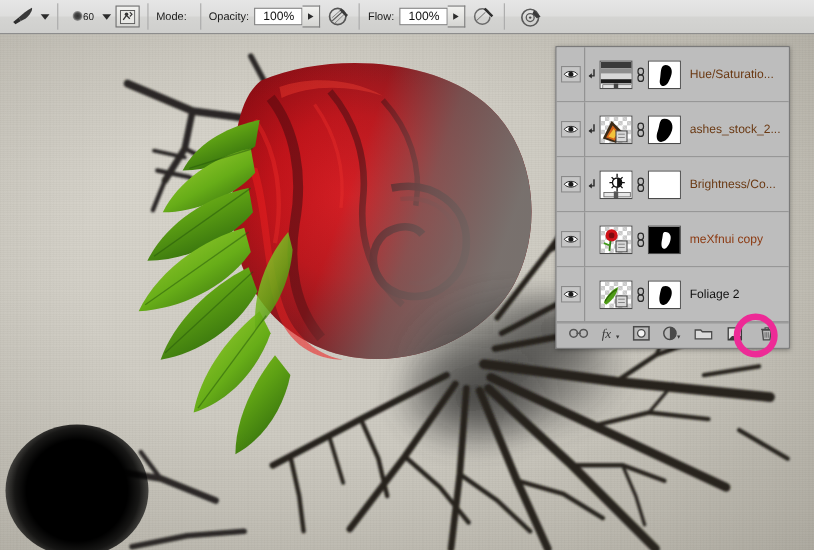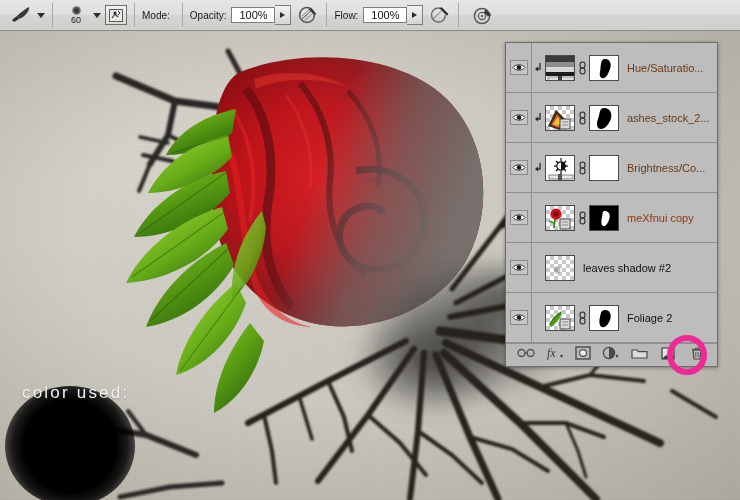--- a/index.html
+++ b/index.html
@@ -43,21 +43,21 @@
     margin-left: 4px;
   }
   .tri-down {
     width: 0; height: 0;
     border-left: 4px solid transparent;
     border-right: 4px solid transparent;
     border-top: 5px solid #2b2b2b;
     margin-left: 3px;
   }
   .brush-size-box {
-    display: flex; flex-direction: column;
+    display: flex; 
     align-items: center; justify-content: center;
     width: 28px; margin-left: 2px;
   }
   .brush-dot {
     width: 9px; height: 9px; border-radius: 50%;
     background: radial-gradient(circle, #303030 0%, #4a4a4a 42%, rgba(120,120,120,0.35) 78%, rgba(200,200,200,0) 100%);
     margin-bottom: 1px;
   }
   .brush-size-num {
     font-size: 9px; color: #1a1a1a; line-height: 9px;
@@ -401,21 +401,20 @@
       <g stroke="#2a2825" fill="none" stroke-linecap="round" filter="url(#blurS)">
         <path d="M196 424 L146 404 L96 396" stroke-width="6"></path>
         <path d="M146 404 L128 380" stroke-width="4"></path>
         <path d="M222 452 L170 456 L120 466" stroke-width="5"></path>
         <path d="M96 396 L60 392" stroke-width="4"></path>
       </g>
     </svg>
 
     <div class="vignette"></div>
     <div class="brush-dab"></div>
-    <div class="color-used">color used:</div>
   </div>
 
   <div class="options-bar">
 
     <div class="brush-tool-btn">
       <svg width="22" height="18" viewBox="0 0 22 18">
         <path d="M2 14 L7 10 L9 13 L4 16 Z" fill="#2d2d2d"></path>
         <path d="M7 10 C10 7 15 3 19 1 C20 3 17 8 13 11 L9 13 Z" fill="#3a3a3a"></path>
       </svg>
     </div>
@@ -647,52 +646,34 @@
       </div>
       <div class="mask-thumb">
         <svg width="30" height="26" viewBox="0 0 30 26">
           <rect width="30" height="26" fill="#000"></rect>
           <path d="M15 5 C19 5 21 9 19 14 C17.5 18 15 21 13 20 C11 19 11 15 12 11 C13 7 12 5 15 5 Z" fill="#fff"></path>
         </svg>
       </div>
       <div class="layer-name linked">meXfnui copy</div>
     </div>
 
+
     <div class="layer-row">
       <div class="eye-cell">
         <div class="eye-btn">
           <svg width="14" height="9" viewBox="0 0 14 9">
             <path d="M1 4.5 C3.5 1 10.5 1 13 4.5 C10.5 8 3.5 8 1 4.5 Z" fill="#fff" stroke="#222" stroke-width=".9"></path>
             <circle cx="7" cy="4.5" r="2.3" fill="#1a1a1a"></circle>
           </svg>
         </div>
       </div>
       <div class="clip-cell"></div>
       <div class="thumb">
         <div class="checker"></div>
         <svg width="30" height="26" viewBox="0 0 30 26" style="position:relative">
-          <path d="M8 11 C12 9 16 12 14 16 C12 19 8 18 8 14 Z" fill="rgba(90,90,90,.35)"></path>
-        </svg>
-      </div>
-      <div class="layer-name">leaves shadow #2</div>
-    </div>
-
-    <div class="layer-row">
-      <div class="eye-cell">
-        <div class="eye-btn">
-          <svg width="14" height="9" viewBox="0 0 14 9">
-            <path d="M1 4.5 C3.5 1 10.5 1 13 4.5 C10.5 8 3.5 8 1 4.5 Z" fill="#fff" stroke="#222" stroke-width=".9"></path>
-            <circle cx="7" cy="4.5" r="2.3" fill="#1a1a1a"></circle>
-          </svg>
-        </div>
-      </div>
-      <div class="clip-cell"></div>
-      <div class="thumb">
-        <div class="checker"></div>
-        <svg width="30" height="26" viewBox="0 0 30 26" style="position:relative">
           <path d="M3 19 C6 12 11 7 16 5 C15 11 11 17 5 21 Z" fill="#4e9b16"></path>
           <path d="M4 18 C7 13 11 9 15 7" stroke="#2c6208" stroke-width="1" fill="none"></path>
           <rect x="14" y="13" width="10" height="10" fill="#d9d9d9" stroke="#3a3a3a" stroke-width=".9"></rect>
           <path d="M16 16 L22 16 M16 19 L22 19" stroke="#7a7a7a" stroke-width=".8"></path>
         </svg>
       </div>
       <div class="link-cell">
         <svg width="9" height="14" viewBox="0 0 9 14">
           <rect x="2" y="1" width="5" height="6" rx="2.5" fill="none" stroke="#2a2a2a" stroke-width="1.1"></rect>
           <rect x="2" y="7" width="5" height="6" rx="2.5" fill="none" stroke="#2a2a2a" stroke-width="1.1"></rect>

